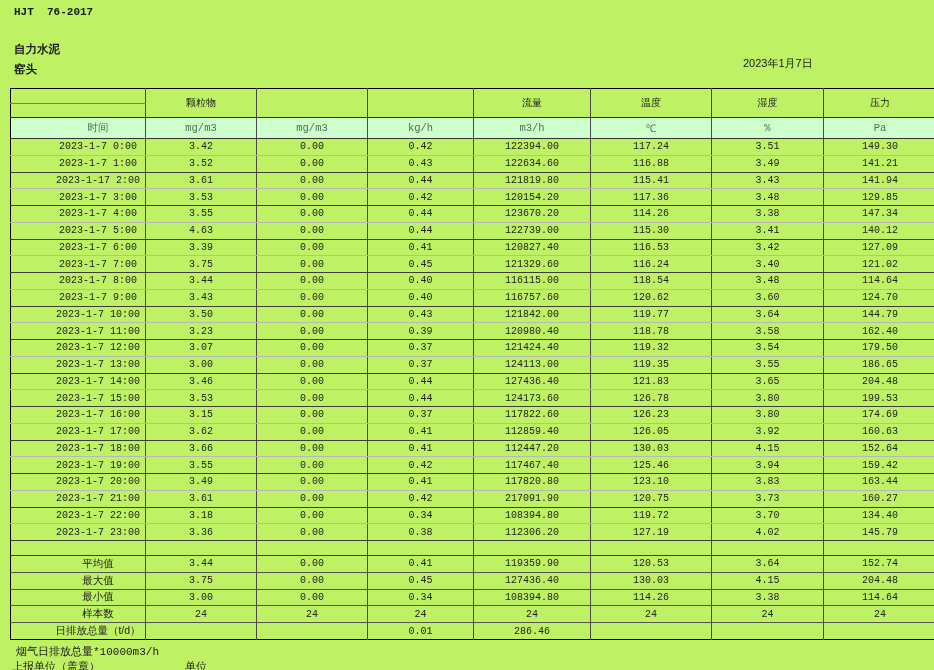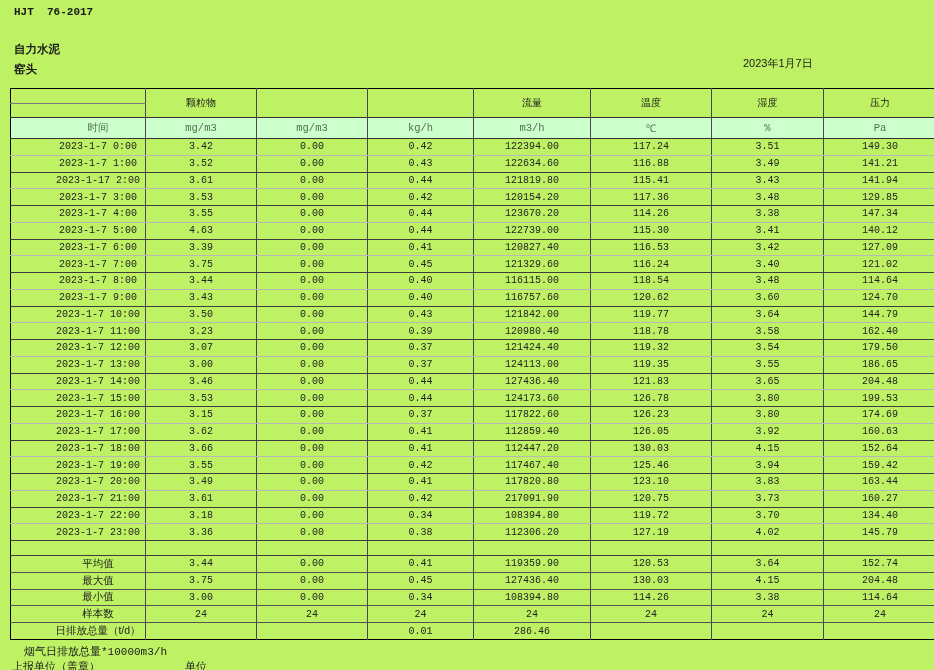--- a/index.html
+++ b/index.html
@@ -62,21 +62,21 @@
 
   tr.data-row td { height:16.75px; }
   tr.sep-light td { border-bottom:1px solid #b8b8b8; }
   tr.sep-dark td { border-bottom:1px solid #3d3d3d; }
   tr.spacer-row td { height:15px; border-bottom:1px solid #3d3d3d; }
   tr.summary-row td { height:16.8px; border-bottom:1px solid #555; }
   tr.summary-row td.label-cell { font-family:"Liberation Sans",sans-serif; font-size:10.5px; }
   tr.summary-row:last-child td { border-bottom:none; }
 
   .footer-note {
-    position:absolute; left:24px; top:644px;
+    position:absolute; left:16px; top:644px;
     font-size:11px;
     font-family:"Liberation Mono","Liberation Sans",monospace;
     text-align:right;
   }
   .footer-report-unit { position:absolute; left:12px; top:659px; font-size:11px; }
   .footer-unit-label { position:absolute; left:185px; top:659px; font-size:11px; }
 </style>
 </head>
 <body>
 

